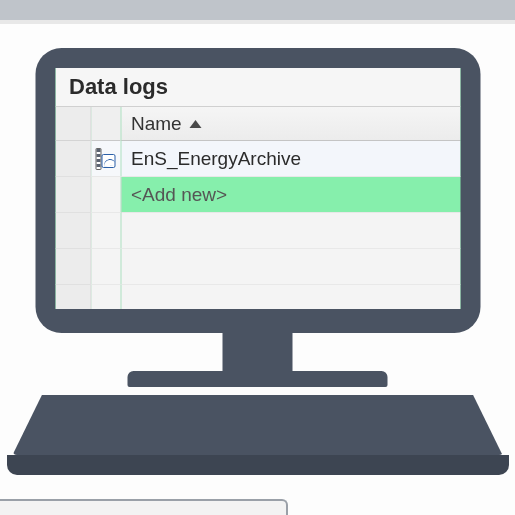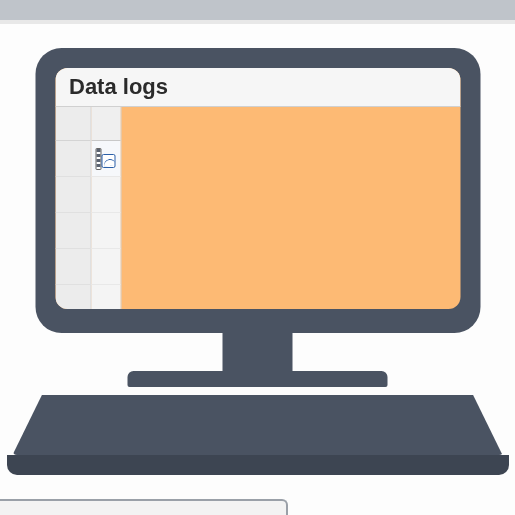--- a/index.html
+++ b/index.html
@@ -31,22 +31,22 @@
     .monitor {
       width: 445px;
       height: 285px;
       background: #4a5362;
       border-radius: 26px;
       padding: 20px 20px 24px 20px;
     }
     .screen {
       width: 100%;
       height: 100%;
-      background: #fdba74;
-      border-radius: 12px;
+      background: #86efac;
+      border-radius: 0;
       overflow: hidden;
     }
     .header {
       padding: 6px 10px 6px 14px;
       font-size: 22px;
       font-weight: bold;
       color: #2b2b2b;
       border-bottom: 1px solid #d0d0d0;
       background: #f6f6f6;
     }
@@ -237,20 +237,35 @@
             <span class="file-icon">
               <span class="bars"></span>
               <span class="wave"></span>
             </span>
           </div>
           <div class="cic empty"></div>
           <div class="cic empty"></div>
           <div class="cic empty"></div>
           <div class="cic empty"></div>
         </div>
+        <div class="col-name">
+          <div class="nh">
+            <span>Name</span>
+            <span class="sort-arrow"></span>
+          </div>
+          <div class="nr sel">
+            <span>EnS_EnergyArchive</span>
+          </div>
+          <div class="nr add">
+            <span>&lt;Add new&gt;</span>
+          </div>
+          <div class="nr empty"></div>
+          <div class="nr empty"></div>
+          <div class="nr empty"></div>
+        </div>
       </div>
     </div>
   </div>
   <div class="stand-neck"></div>
   <div class="stand-base"></div>
 </div>
 
 <div class="keyboard-top"></div>
 <div class="keyboard-front"></div>
 

